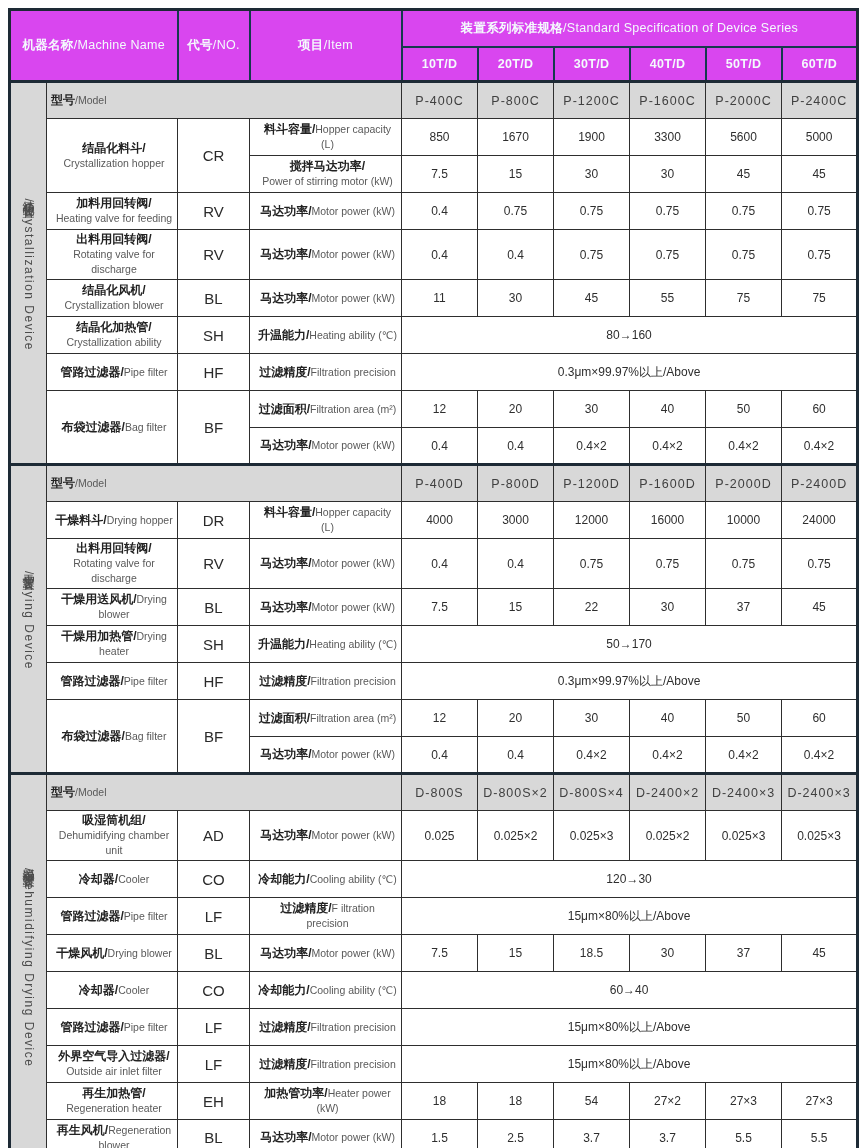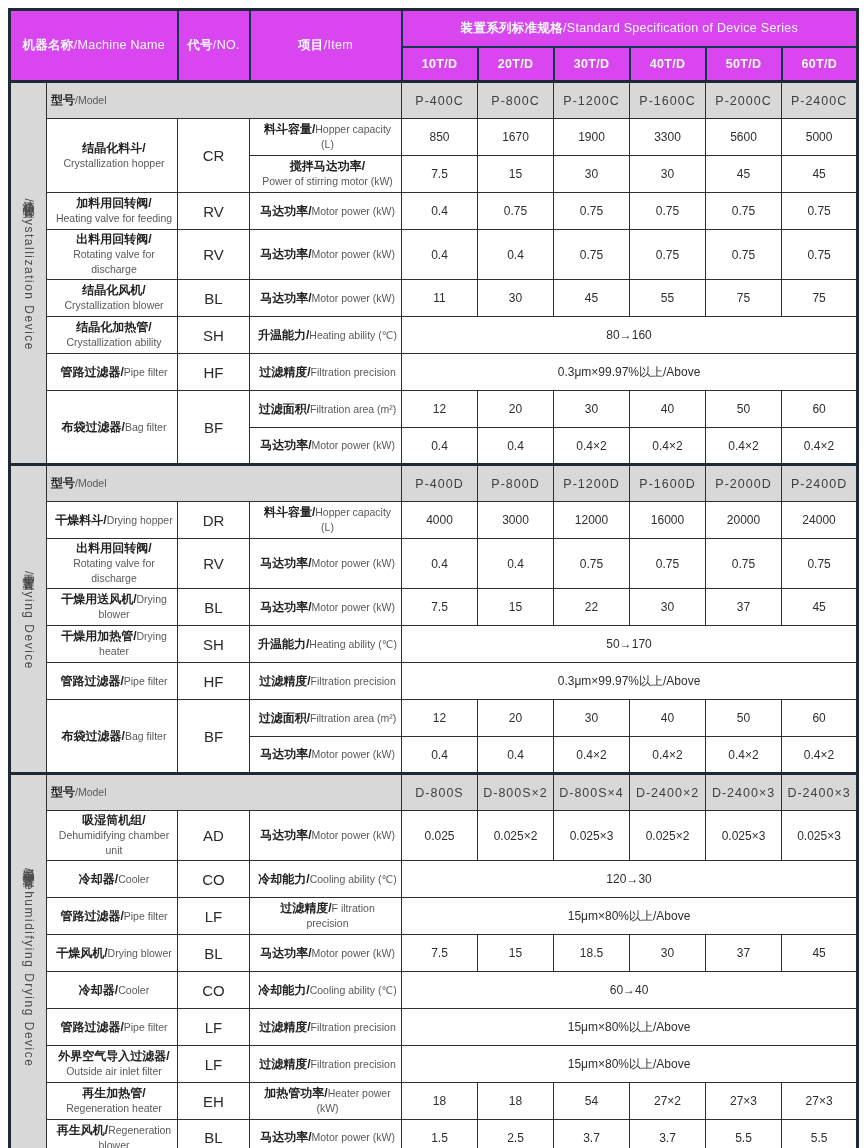--- a/index.html
+++ b/index.html
@@ -187,21 +187,21 @@
           <td class="model-val">P-2400D</td>
         </tr>
         <tr class="machine-row">
           <td class="name-cell" rowspan="1"><span class="zh">干燥料斗/</span><span class="en">Drying hopper</span></td>
           <td class="code-cell" rowspan="1">DR</td>
           <td class="item-cell"><span class="zh">料斗容量/</span><span class="en">Hopper capacity (L)</span></td>
           <td class="val">4000</td>
           <td class="val">3000</td>
           <td class="val">12000</td>
           <td class="val">16000</td>
-          <td class="val">20000</td>
+          <td class="val">10000</td>
           <td class="val">24000</td>
         </tr>
         <tr class="machine-row">
           <td class="name-cell" rowspan="1"><span class="zh">出料用回转阀/</span><br><span class="en">Rotating valve for discharge</span></td>
           <td class="code-cell" rowspan="1">RV</td>
           <td class="item-cell"><span class="zh">马达功率/</span><span class="en">Motor power (kW)</span></td>
           <td class="val">0.4</td>
           <td class="val">0.4</td>
           <td class="val">0.75</td>
           <td class="val">0.75</td>

